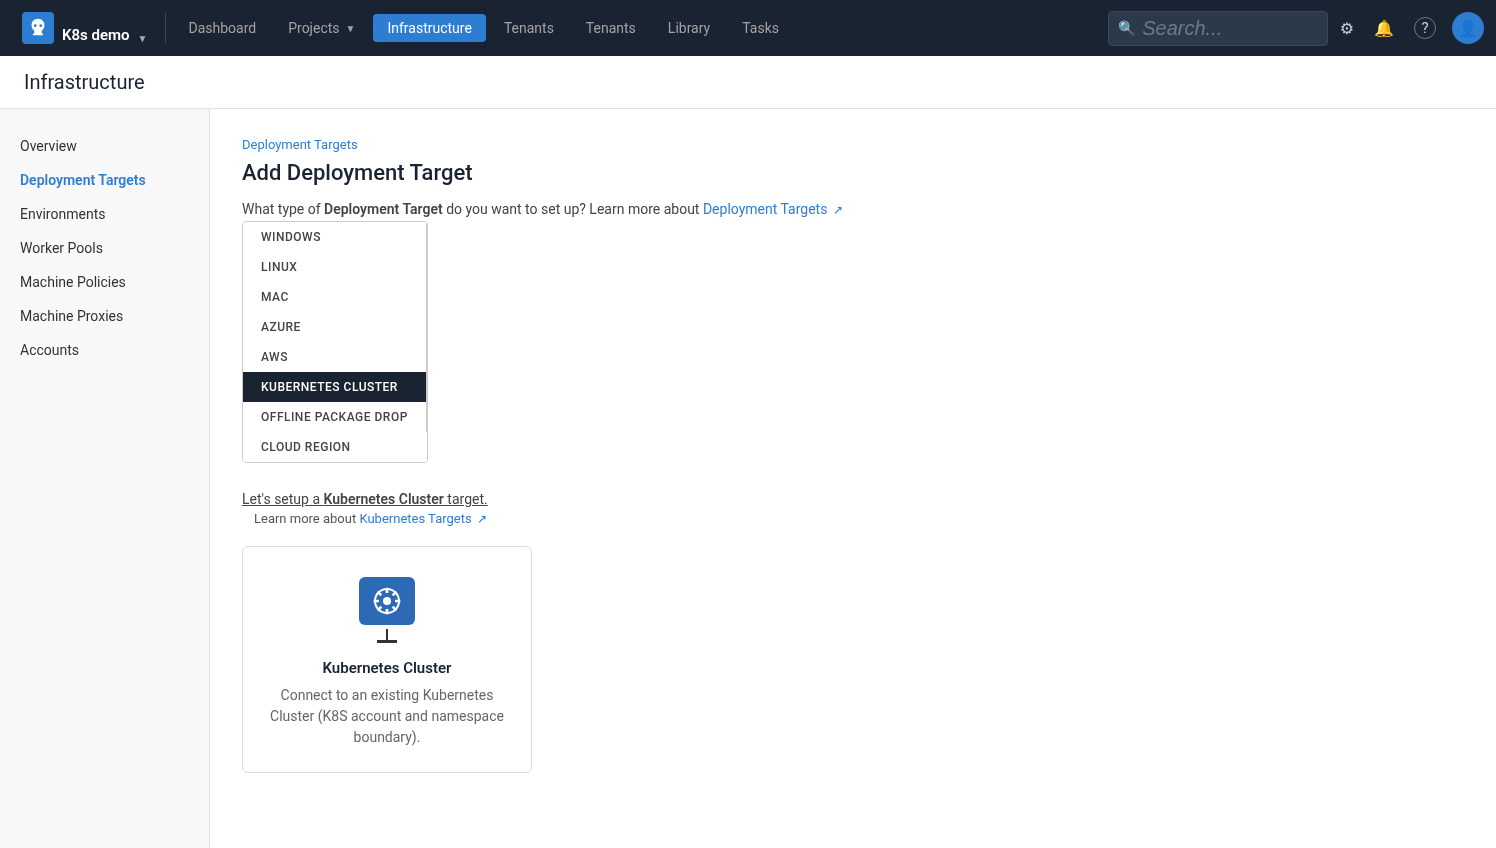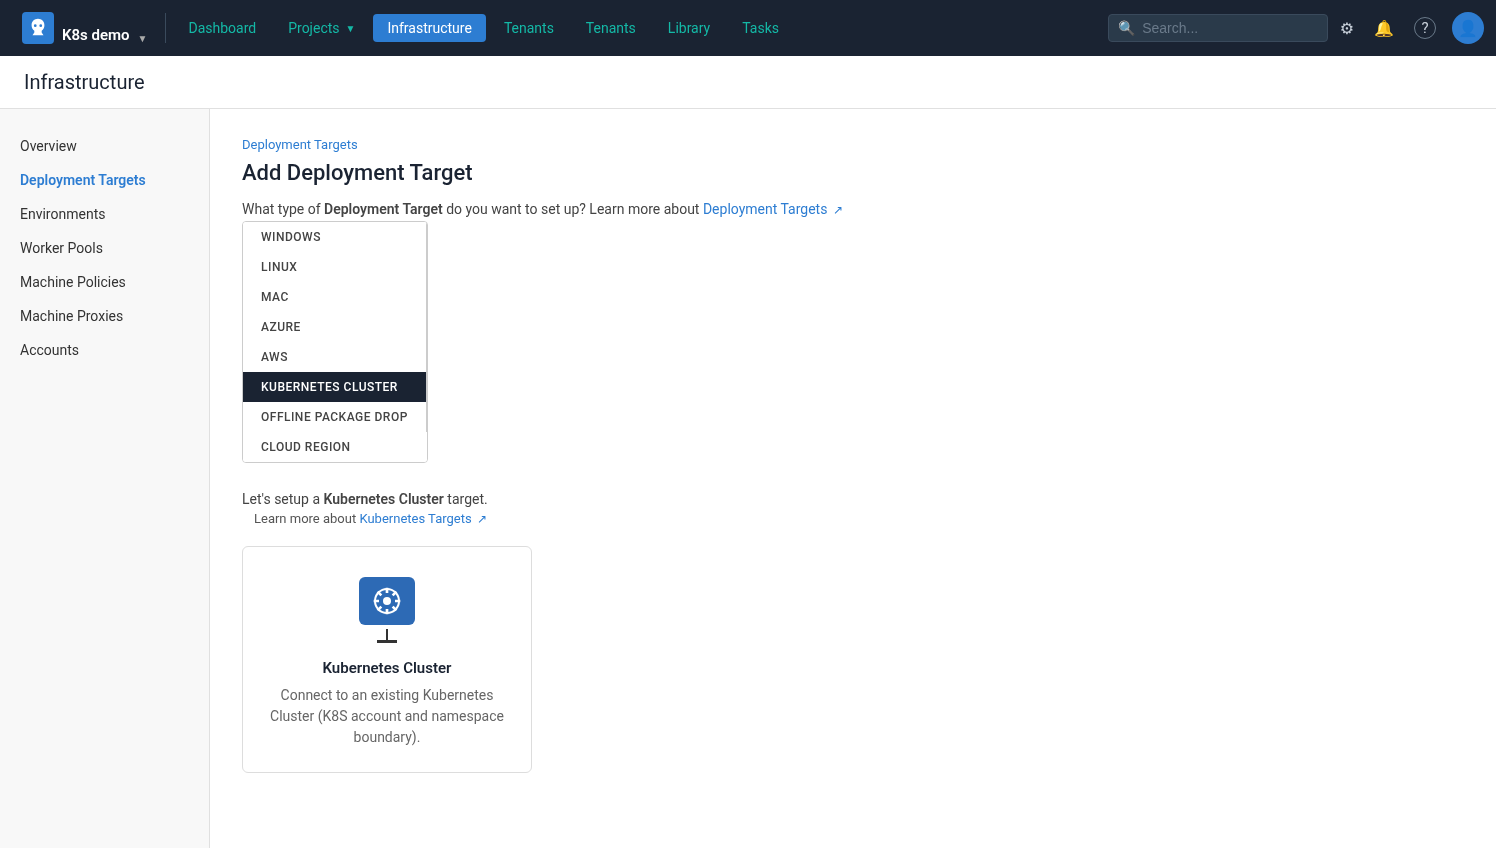--- a/index.html
+++ b/index.html
@@ -33,21 +33,21 @@
       border-radius: 4px;
       display: flex;
       align-items: center;
       justify-content: center;
     }
     .brand-logo svg { width: 22px; height: 22px; fill: white; }
     .topnav-brand span { color: white; }
     .topnav-brand .chevron { font-size: 10px; color: #aaa; }
     .nav-divider { width: 1px; height: 30px; background: #3a4a5c; margin: 0 4px; }
     .nav-item {
-      color: #14b8a6;
+      color: #a3a3a3;
       padding: 6px 14px;
       border-radius: 4px;
       cursor: pointer;
       font-size: 14px;
       white-space: nowrap;
       display: flex;
       align-items: center;
       gap: 6px;
     }
     .nav-item.active { background: #2d7dd2; color: white; }
@@ -61,22 +61,23 @@
       align-items: center;
       padding: 5px 10px;
       gap: 6px;
       width: 220px;
     }
     .nav-search input {
       background: none;
       border: none;
       outline: none;
       color: #0ea5e9;
-      font-size: 14px;
+      font-size: 20px;
       width: 100%;
+      font-style: italic;
     }
     .nav-search input::placeholder { color: #6a7a8a; }
     .nav-icon-btn {
       color: #c8d0da;
       padding: 6px 8px;
       cursor: pointer;
       font-size: 16px;
       display: flex;
       align-items: center;
       justify-content: center;
@@ -192,20 +193,21 @@
     .type-tab.active {
       background: #1a2332;
       color: white;
     }
 
     
     .setup-desc {
       font-size: 14px;
       color: #444;
       margin-bottom: 4px;
+      text-decoration: underline;
     }
     .setup-desc strong { font-weight: 600; }
 
     .learn-more {
       font-size: 13px;
       color: #555;
       margin-bottom: 20px;
     }
     .learn-more a {
       color: #2d7dd2;

